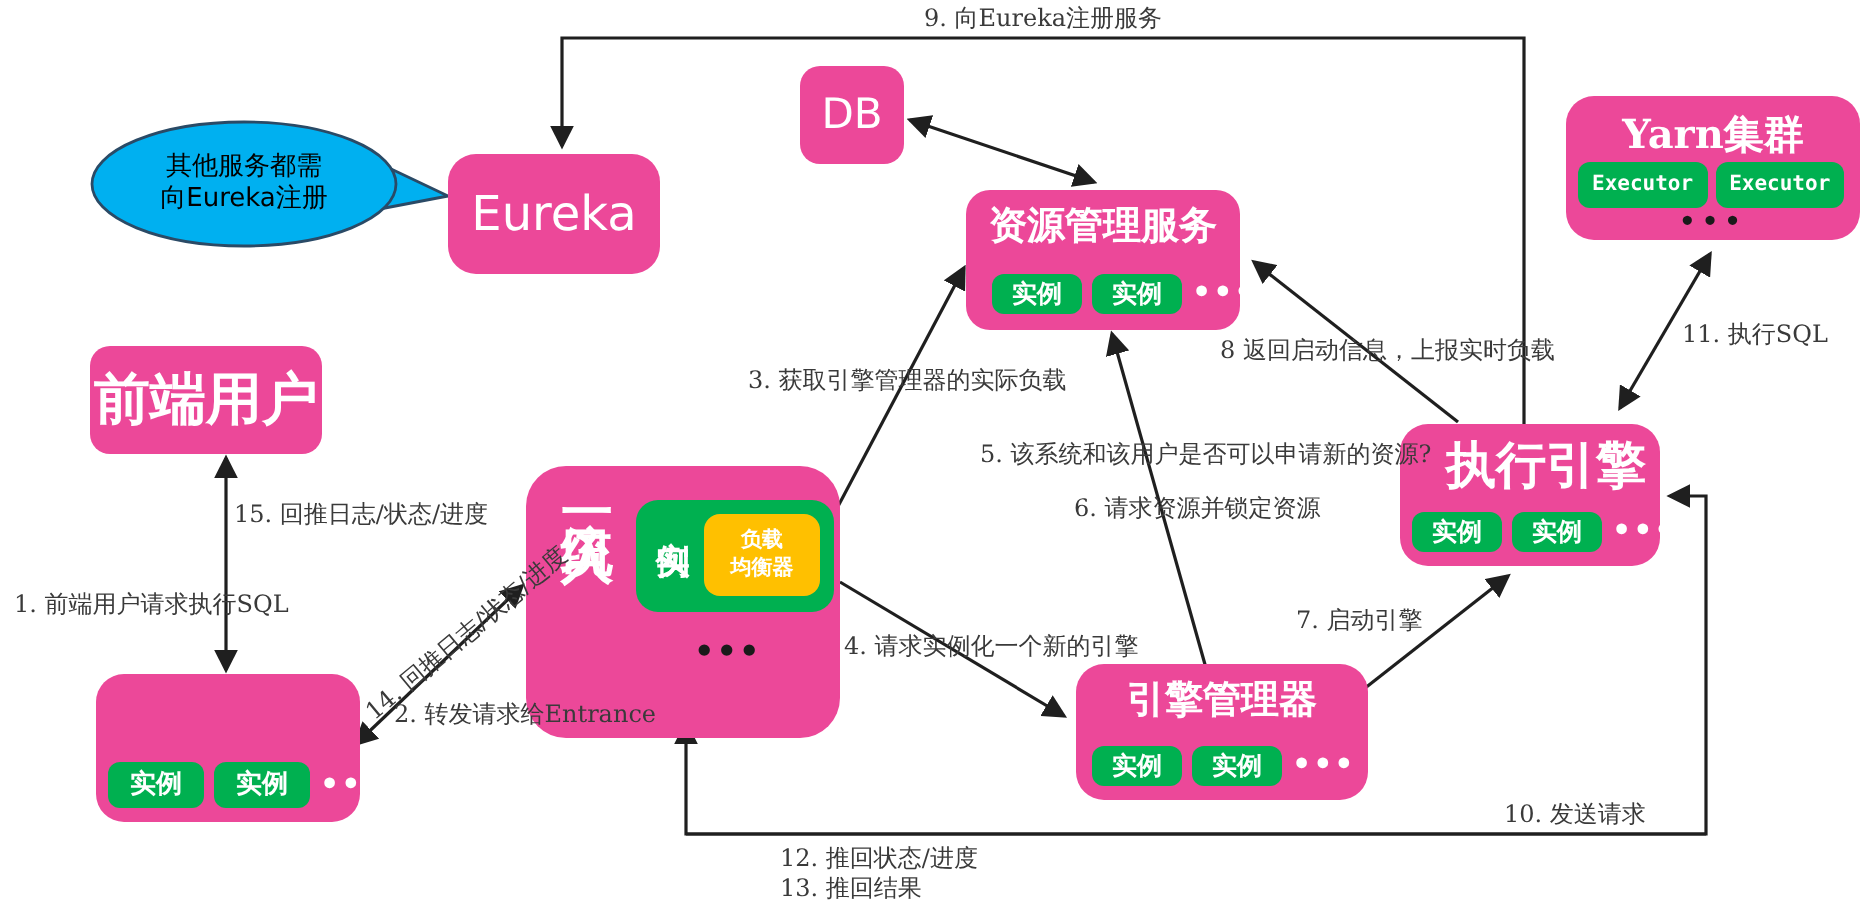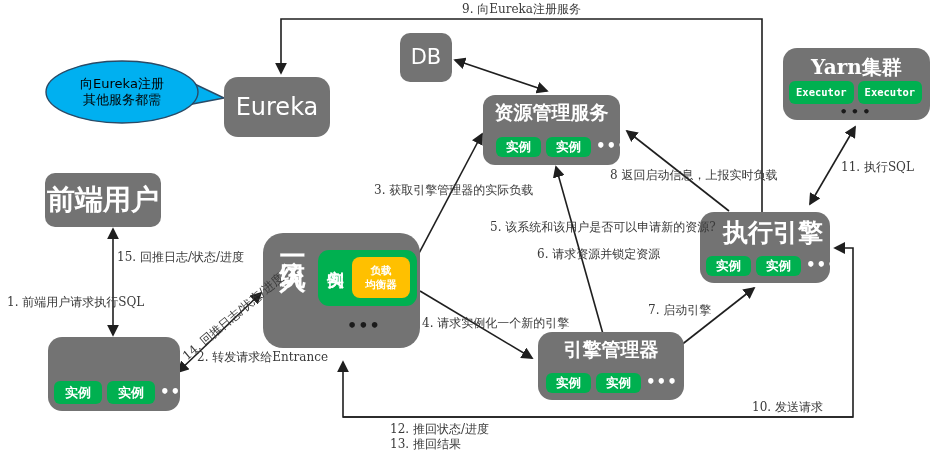--- a/index.html
+++ b/index.html
@@ -1,21 +1,21 @@
 <!DOCTYPE html>
 <html><head>
 <meta charset="utf-8">
 <style>
   html,body{margin:0;padding:0;background:#fff;}
   #stage{position:relative;width:937px;height:458px;background:#fff;overflow:hidden;
          font-family:"DejaVu Sans","Liberation Sans",sans-serif;}
   #arrows{position:absolute;left:0;top:0;z-index:1;}
 
   
-  .node{position:absolute;background:#737373;border-radius:14px;z-index:2;box-sizing:border-box;}
+  .node{position:absolute;background:#ec4899;border-radius:14px;z-index:2;box-sizing:border-box;}
   .node .title{color:#fff;text-align:center;white-space:nowrap;}
   .title-sans{font-family:"DejaVu Sans","Liberation Sans",sans-serif;}
   .title-serif{font-family:"DejaVu Serif","Liberation Serif",serif;font-weight:bold;}
 
   .inst-row{position:absolute;display:flex;align-items:center;gap:5px;}
   .inst{background:#00B050;border-radius:6px;color:#fff;font-weight:bold;
         font-size:13px;line-height:1;padding:5px 11px;white-space:nowrap;}
   .dots{font-size:15px;font-weight:bold;letter-spacing:1px;line-height:1;color:#fff;}
   .dots.dark{color:#1a1a1a;}
 
@@ -52,22 +52,22 @@
       <path d="M853,417 L343,417 L343,362" marker-end="url(#ah)"></path>
       <path d="M343,417 L853,417 L853,248 L835,248" marker-end="url(#ah)"></path>
     </g>
     <g stroke="#2a4a66" stroke-width="1.4" fill="#00B0F0">
       <path d="M184,79 L224,98 L182,106 Z" stroke-linejoin="round"></path>
       <ellipse cx="122" cy="92" rx="76" ry="31"></ellipse>
     </g>
   </svg>
 
   <div class="bubble-text" style="left:58px;top:76px;width:128px;">
+    <div>其他服务都需</div>
     <div>向Eureka注册</div>
-    <div>其他服务都需</div>
   </div>
 
   <div class="node" style="left:224px;top:77px;width:106px;height:60px;">
     <div class="title title-sans" style="font-size:24px;line-height:60px;">Eureka</div>
   </div>
 
   <div class="node" style="left:400px;top:33px;width:52px;height:49px;border-radius:10px;">
     <div class="title title-sans" style="font-size:21px;line-height:49px;">DB</div>
   </div>
 
@@ -76,21 +76,21 @@
   </div>
 
   <div class="node" style="left:48px;top:337px;width:132px;height:74px;">
     <div class="inst-row" style="left:6px;bottom:7px;">
       <span class="inst">实例</span>
       <span class="inst">实例</span>
       <span class="dots">•••</span>
     </div>
   </div>
 
-  <div class="node" style="left:263px;top:233px;width:157px;height:115px;border-radius:20px;">
+  <div class="node" style="left:263px;top:233px;width:157px;height:136px;border-radius:20px;">
     <div class="vtext" style="position:absolute;left:13px;top:7px;height:112px;font-size:26px;letter-spacing:2px;">统一入口</div>
     <div style="position:absolute;left:55px;top:17px;width:99px;height:56px;background:#00B050;border-radius:11px;">
       <div class="vtext" style="position:absolute;left:7px;top:7px;height:42px;font-size:17px;letter-spacing:2px;">实例</div>
       <div style="position:absolute;left:34px;top:7px;width:58px;height:41px;background:#FFC000;border-radius:8px;
                   display:flex;flex-direction:column;justify-content:center;align-items:center;
                   color:#fff;font-weight:bold;font-size:10.5px;line-height:1.3;">
         <div>负载</div>
         <div>均衡器</div>
       </div>
     </div>

